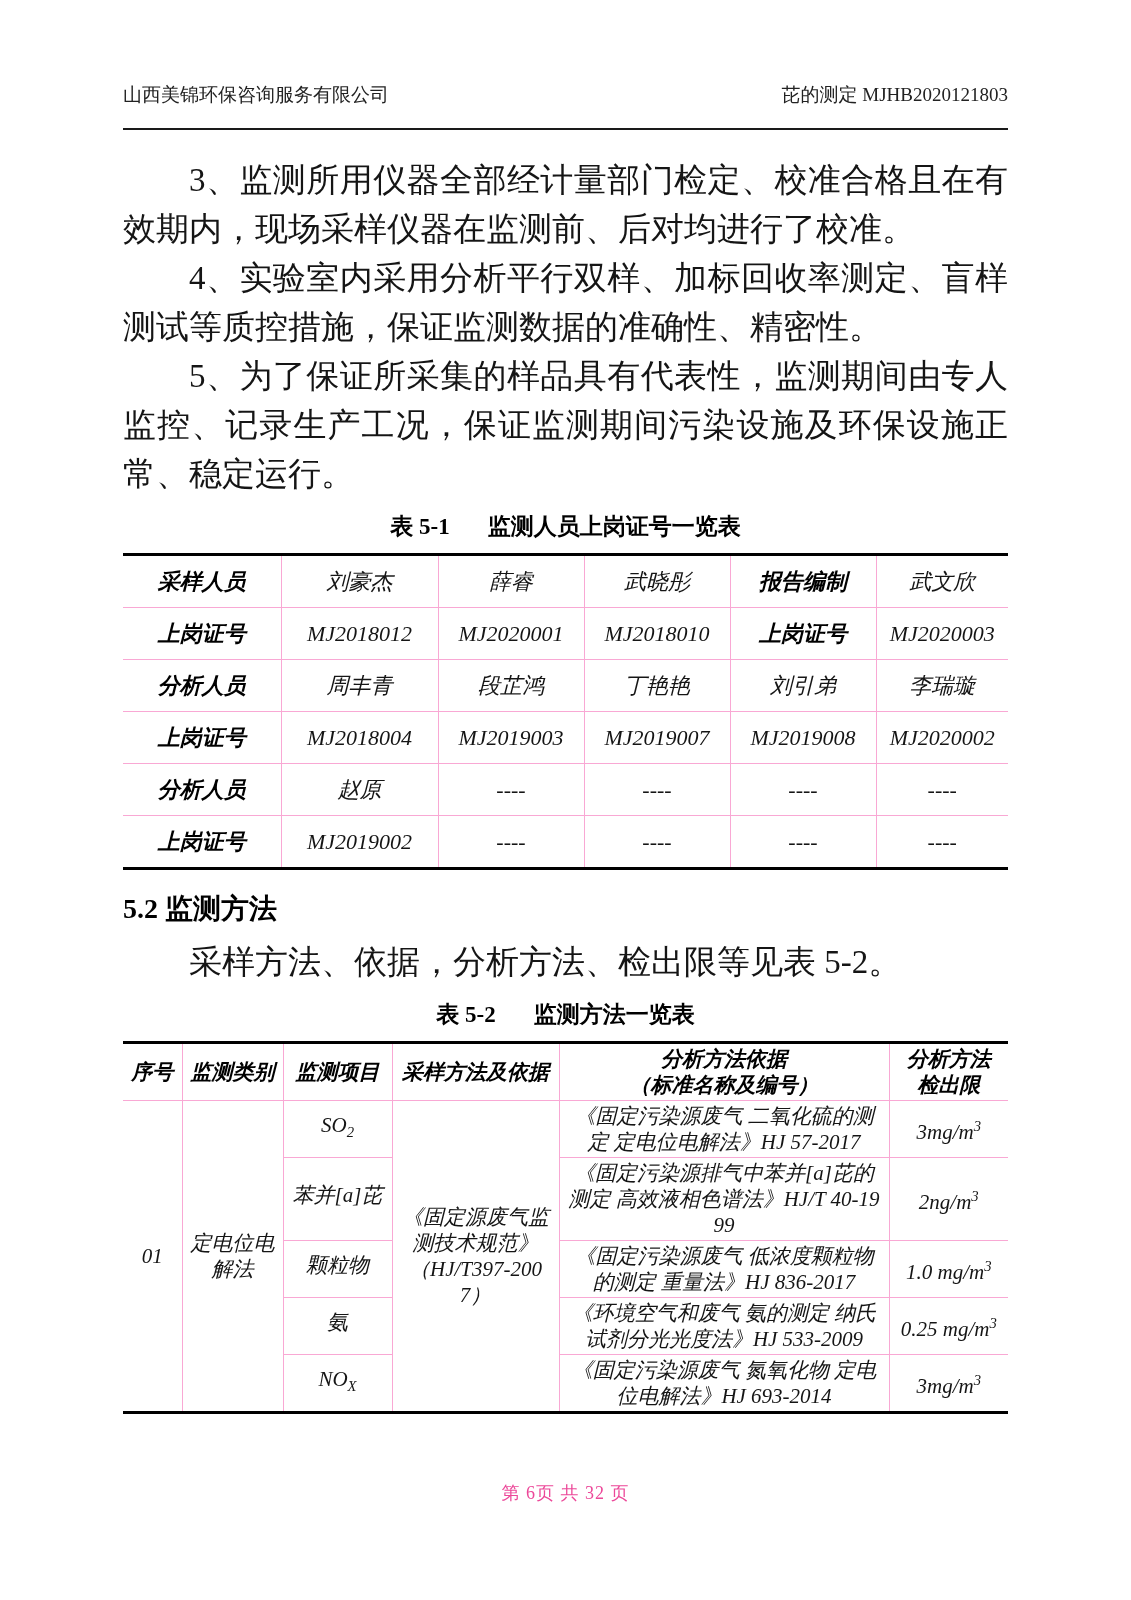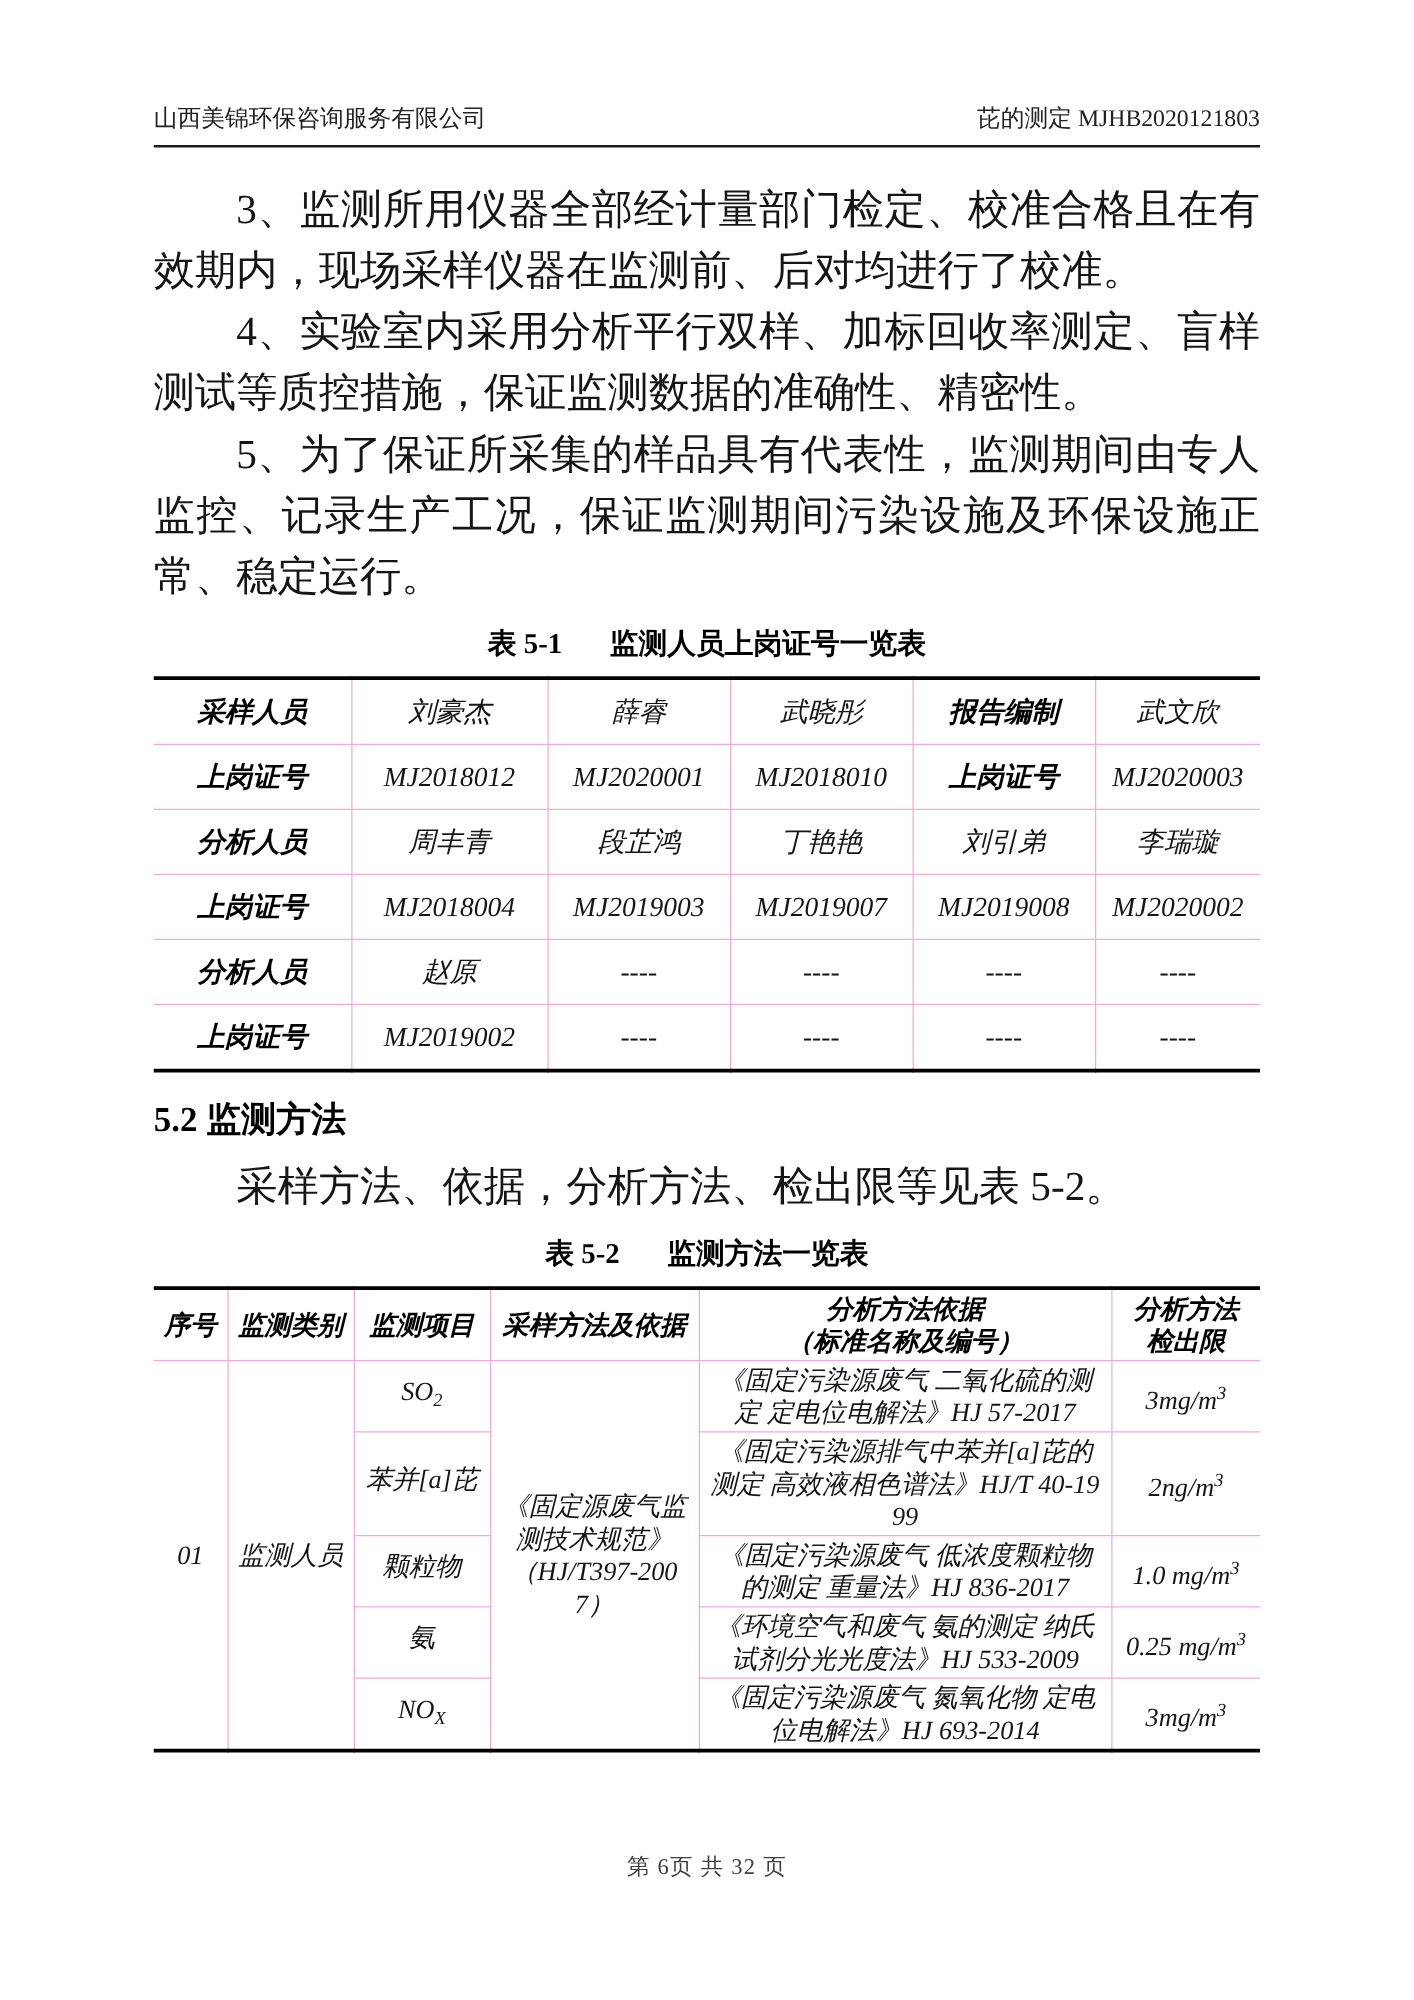--- a/index.html
+++ b/index.html
@@ -5,21 +5,21 @@
   html,body{margin:0;padding:0;background:#ffffff;}
   .page{
     width:1131px;height:1600px;position:relative;background:#ffffff;
     box-sizing:border-box;padding:0 123px;
     font-family:"Liberation Serif","DejaVu Serif",serif;color:#111;
     overflow:hidden;
   }
   
   .hdr{
     margin-top:82px;display:flex;justify-content:space-between;align-items:flex-end;
-    border-bottom:2px solid #1a1a1a;padding-bottom:8px;font-size:19px;color:#222;
+    border-bottom:2px solid #1a1a1a;padding-bottom:20px;font-size:19px;color:#222;
   }
   
   .doc{margin-top:26px;}
   .body-p{
     font-size:33px;line-height:49px;text-align:justify;text-indent:2em;
     margin:0;word-break:break-all;color:#151515;
   }
   .sec-title{
     font-size:28px;font-weight:bold;margin:10px 0 10px 0;line-height:38px;color:#000;
   }
@@ -43,21 +43,21 @@
   .t2 td{font-size:21px;line-height:26px;}
   .t2 tr.thead td{height:50px;}
   .t2 tr.tr-data td{height:52px;}
   .b{font-weight:bold;color:#000;}
   .pre{white-space:pre-line;}
   sub{font-size:70%;}
   sup{font-size:70%;}
   
   .ftr{
     position:absolute;left:0;right:0;bottom:95px;text-align:center;
-    font-size:18px;color:#404040;letter-spacing:1px;
+    font-size:18px;color:#ec4899;letter-spacing:1px;
   }
 </style>
 </head>
 <body>
 
 <div class="page">
 
   <div class="hdr">
     <span>山西美锦环保咨询服务有限公司</span>
     <span>芘的测定 MJHB2020121803</span>
@@ -157,21 +157,21 @@
           <td class="b pre">监测类别</td>
           <td class="b pre">监测项目</td>
           <td class="b pre">采样方法及依据</td>
           <td class="b pre">分析方法依据
 （标准名称及编号）</td>
           <td class="b pre">分析方法
 检出限</td>
         </tr>
         <tr class="tr-data">
           <td rowspan="5">01</td>
-          <td rowspan="5">监测人员</td>
+          <td rowspan="5">定电位电解法</td>
           <td><span>SO</span><sub>2</sub></td>
           <td rowspan="5" class="pre">《固定源废气监测技术规范》
 （HJ/T397-2007）</td>
           <td>《固定污染源废气  二氧化硫的测定  定电位电解法》HJ 57-2017</td>
           <td><span>3mg/m</span><sup>3</sup></td>
         </tr>
         <tr class="tr-data">
           <td><span>苯并[a]芘</span><sub></sub></td>
           <td>《固定污染源排气中苯并[a]芘的测定  高效液相色谱法》HJ/T 40-1999</td>
           <td><span>2ng/m</span><sup>3</sup></td>

